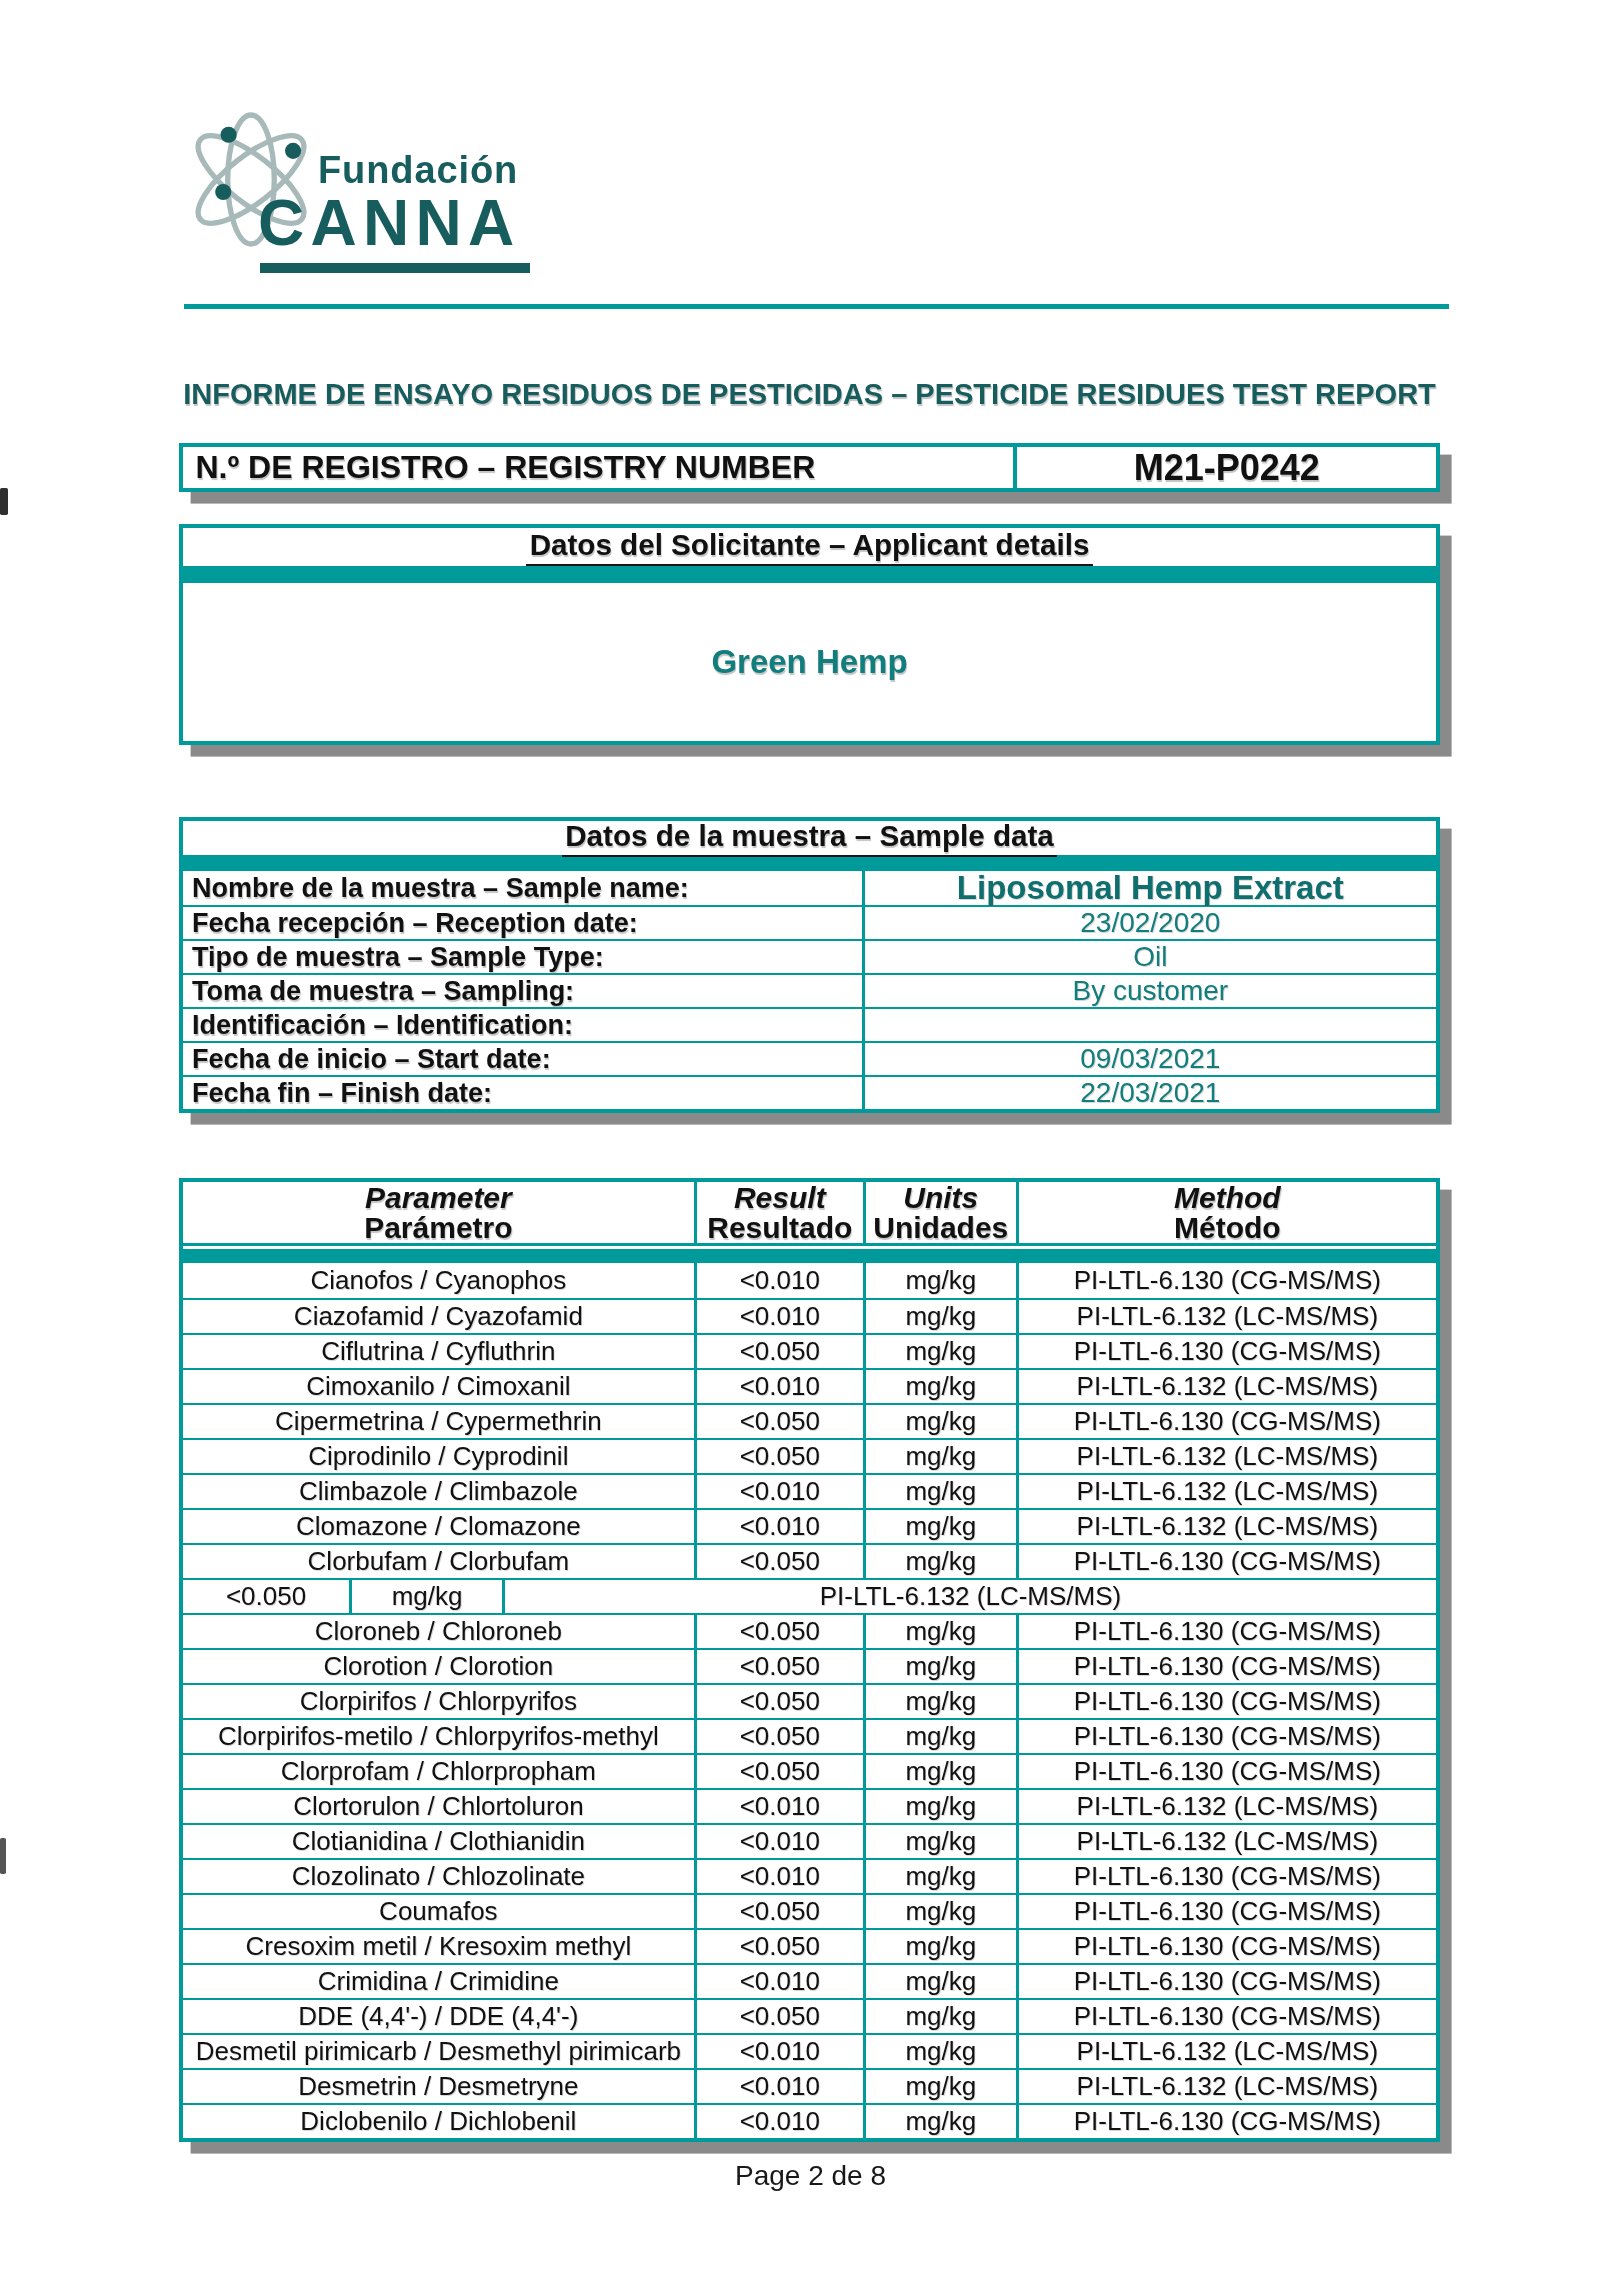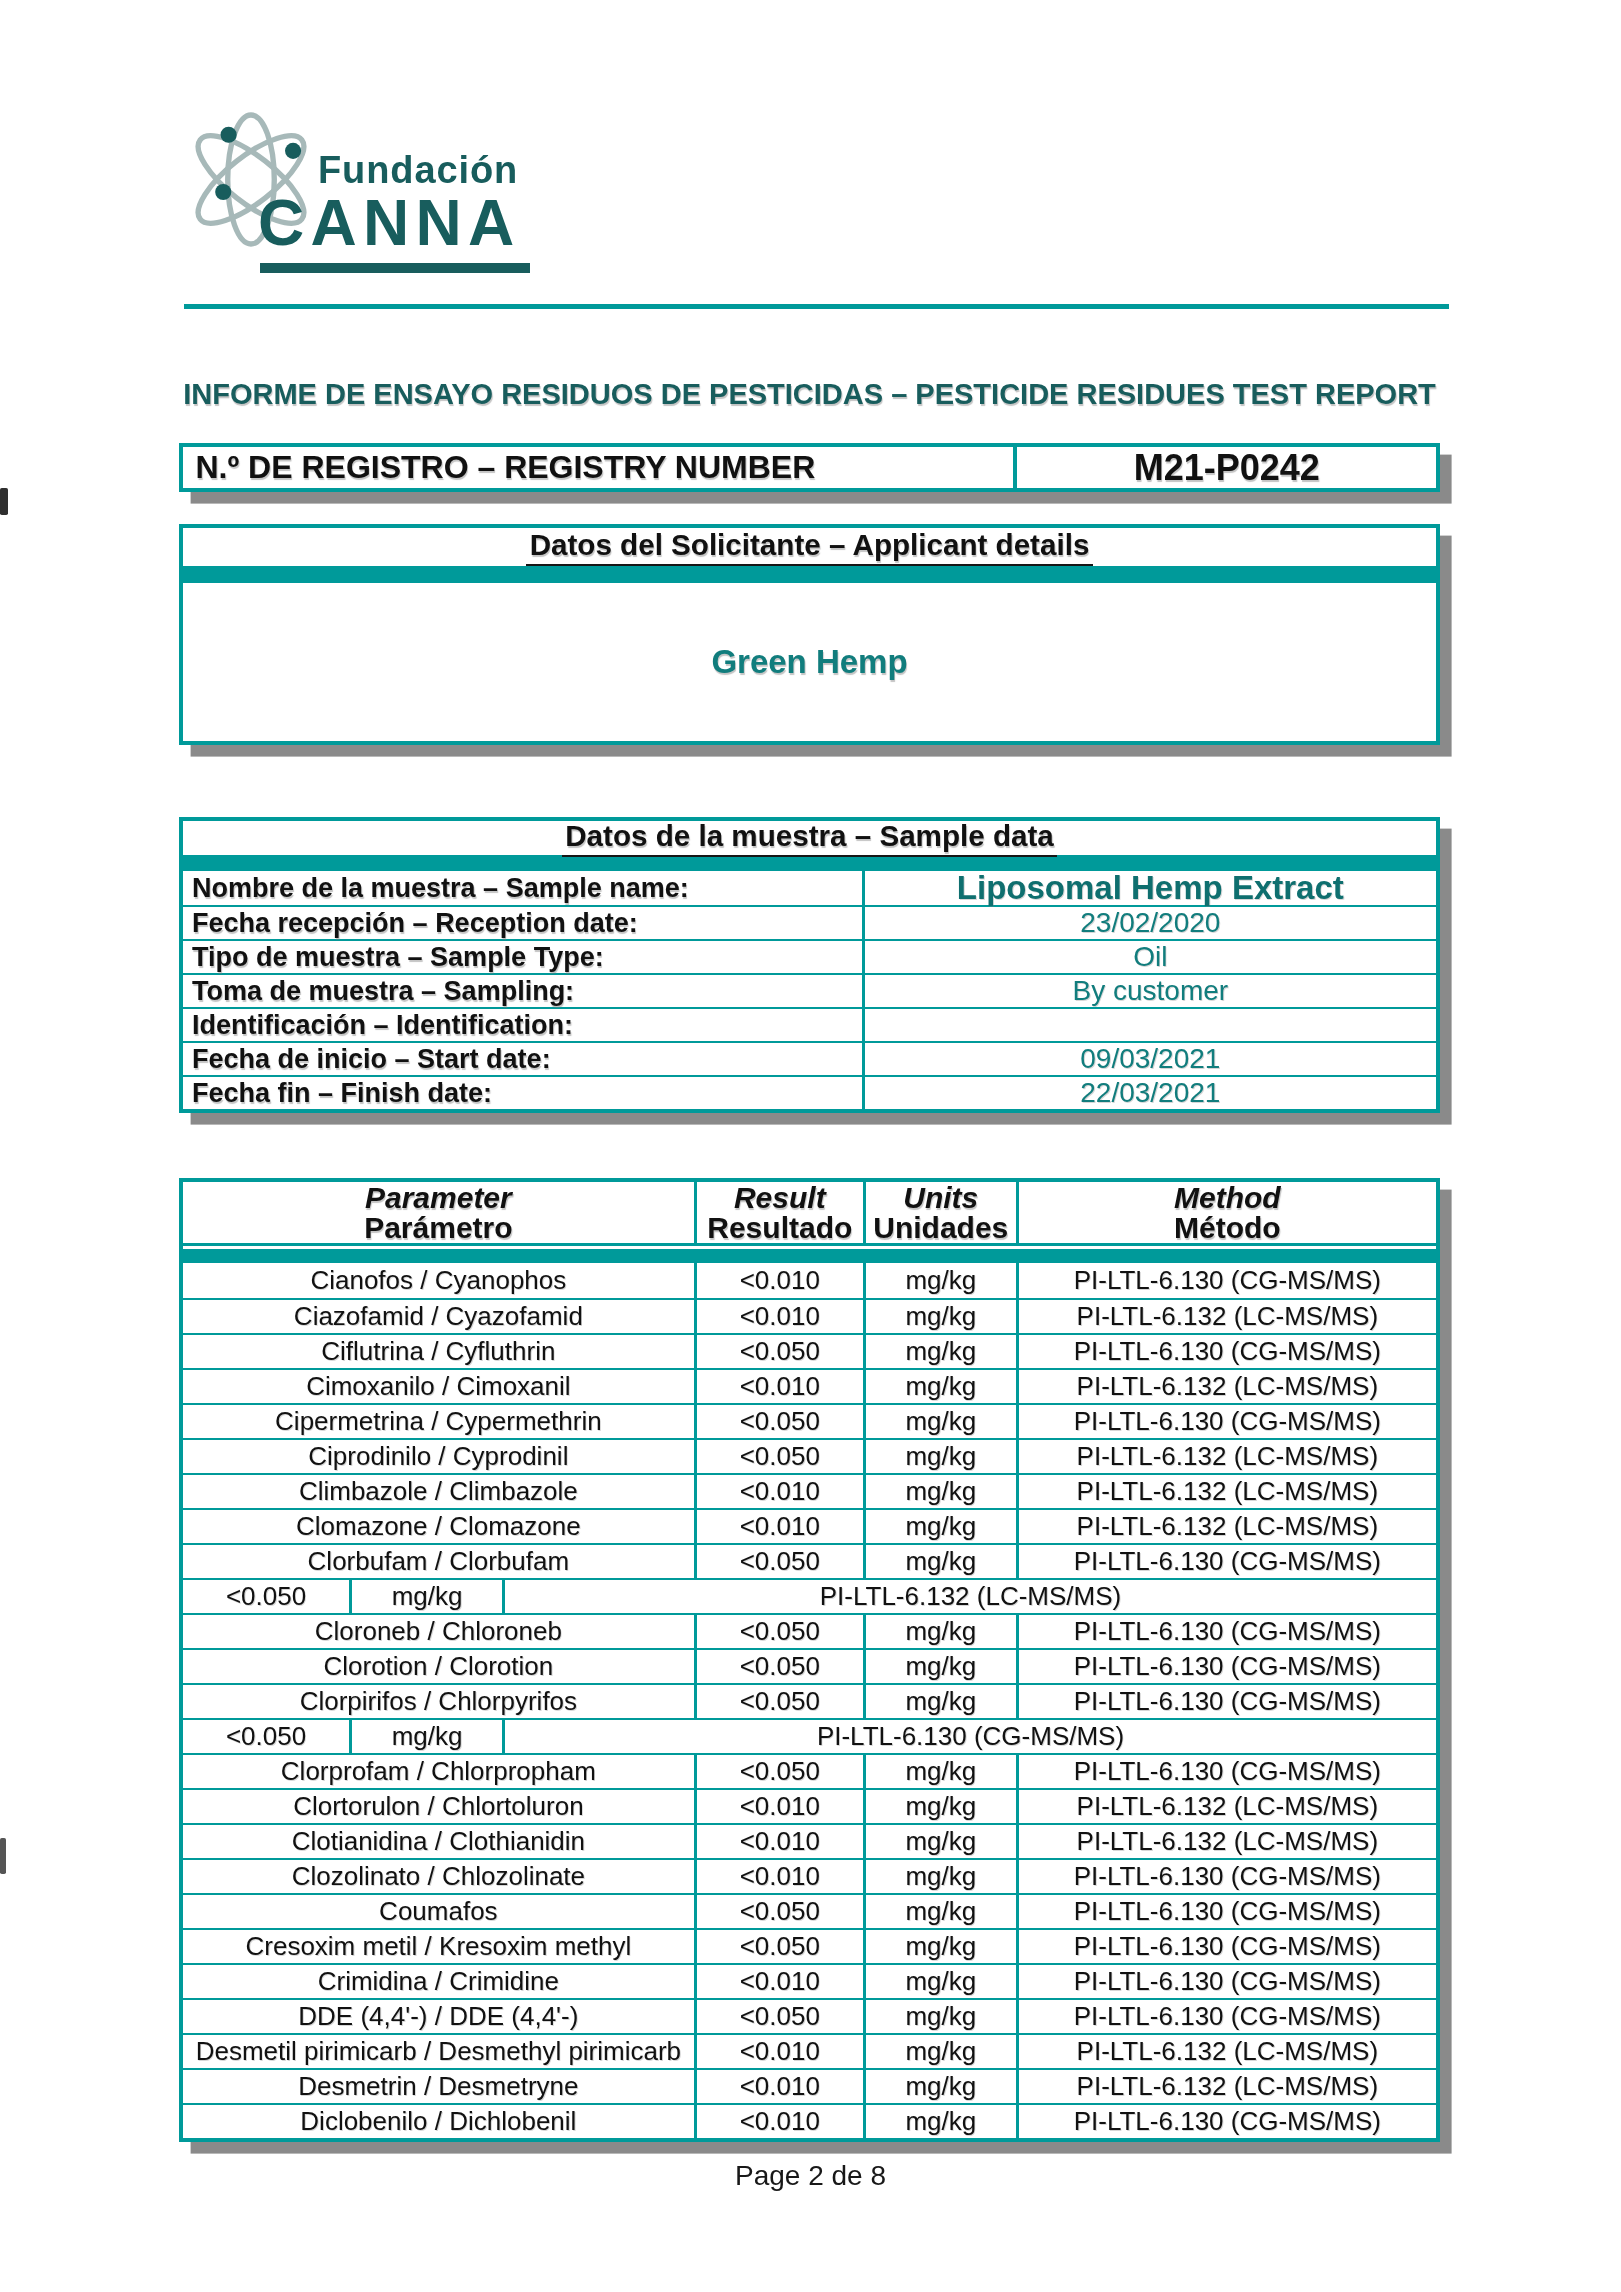--- a/index.html
+++ b/index.html
@@ -336,20 +336,21 @@
         </div>
 
         <div class="res-row row-text-shadow">
           <div class="c-param">Clorpirifos / Chlorpyrifos</div>
           <div class="c-result">&lt;0.050</div>
           <div class="c-units">mg/kg</div>
           <div class="c-method">PI-LTL-6.130 (CG-MS/MS)</div>
         </div>
 
         <div class="res-row row-text-shadow">
+          <div class="c-param">Clorpirifos-metilo / Chlorpyrifos-methyl</div>
           <div class="c-result">&lt;0.050</div>
           <div class="c-units">mg/kg</div>
           <div class="c-method">PI-LTL-6.130 (CG-MS/MS)</div>
         </div>
 
         <div class="res-row row-text-shadow">
           <div class="c-param">Clorprofam / Chlorpropham</div>
           <div class="c-result">&lt;0.050</div>
           <div class="c-units">mg/kg</div>
           <div class="c-method">PI-LTL-6.130 (CG-MS/MS)</div>

